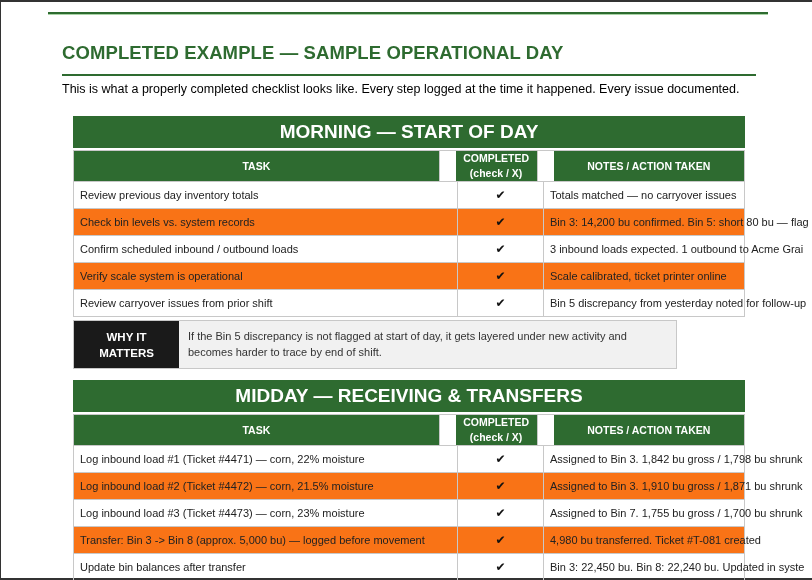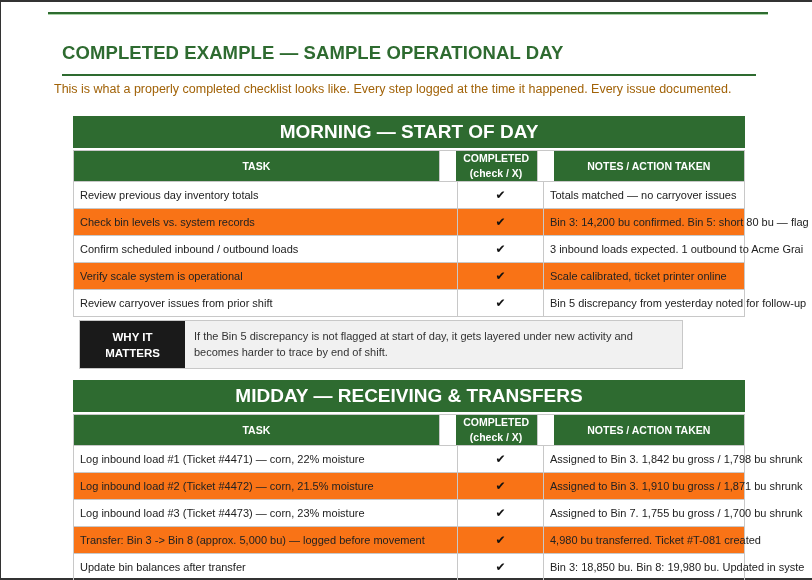--- a/index.html
+++ b/index.html
@@ -5,39 +5,39 @@
     * { box-sizing: border-box; margin: 0; padding: 0; }
     html, body { width: 812px; height: 580px; overflow: hidden; background: #ffffff; }
     body { position: relative; font-family: "Liberation Sans", sans-serif; color: #222; }
     .frame-top { position: absolute; left: 0; top: 0; width: 812px; height: 2px; background: #333; }
     .frame-left { position: absolute; left: 0; top: 0; width: 1px; height: 580px; background: #333; }
     .frame-bottom { position: absolute; left: 0; top: 578px; width: 812px; height: 2px; background: #333; }
 
     .top-rule { position: absolute; left: 48px; top: 12px; width: 720px; height: 3px; background: #2e6b30; border-bottom: 1px solid #a9d3a6; }
     .title { position: absolute; left: 62px; top: 42px; font-size: 18.5px; font-weight: bold; color: #2e6b30; letter-spacing: 0.1px; white-space: nowrap; }
     .title-rule { position: absolute; left: 62px; top: 74px; width: 694px; height: 2px; background: #2e6b30; }
-    .intro { position: absolute; left: 54px; top: 82px; font-size: 12.5px; color: #a16207; white-space: nowrap; }
+    .intro { position: absolute; left: 62px; top: 82px; font-size: 12.5px; color: #000000; white-space: nowrap; }
 
     .section { position: absolute; left: 73px; width: 672px; }
     .section-head { height: 32px; background: #2e6b30; color: #fff; font-weight: bold; font-size: 19px; display: flex; align-items: center; justify-content: center; }
     .col-head { display: flex; height: 32px; margin-top: 2px; border: 1px solid #c8c8c8; gap: 16px; }
     .col-head > div { background: #2e6b30; color: #fff; font-weight: bold; font-size: 10.5px; display: flex; align-items: center; justify-content: center; text-align: center; line-height: 15px; border-right: 1px solid #c8c8c8; }
     .col-head > div:last-child { border-right: none; }
     .c-task { width: 384px; }
     .c-done { width: 86px; }
     .c-notes { width: 200px; }
     .row { display: flex; height: 27px; border-left: 1px solid #c8c8c8; border-right: 1px solid #c8c8c8; border-bottom: 1px solid #c8c8c8; }
     .row.alt { background: #f97316; }
     .row > div { font-size: 11px; display: flex; align-items: center; border-right: 1px solid #c8c8c8; white-space: nowrap; }
     .row > div:last-child { border-right: none; }
     .row .c-task { padding-left: 6px; }
     .row .c-done { justify-content: center; font-size: 12px; color: #111; }
     .row .c-notes { padding-left: 6px; overflow: visible; }
 
-    .why { position: absolute; left: 79px; top: 320px; width: 604px; height: 49px; display: flex; border: 1px solid #c8c8c8; background: #f1f1f1; }
+    .why { position: absolute; left: 73px; top: 320px; width: 604px; height: 49px; display: flex; border: 1px solid #c8c8c8; background: #f1f1f1; }
     .why-label { width: 105px; background: #1a1a1a; color: #fff; font-weight: bold; font-size: 11.5px; display: flex; align-items: center; justify-content: center; text-align: center; line-height: 16px; }
     .why-text { flex: 1; font-size: 11px; color: #333; padding: 7px 10px 6px 9px; line-height: 16px; }
   </style>
 </head>
 <body>
 
 <div class="frame-top"></div>
 <div class="frame-left"></div>
 <div class="frame-bottom"></div>
 
@@ -114,15 +114,15 @@
     <div class="c-notes">Assigned to Bin 7. 1,755 bu gross / 1,700 bu shrunk</div>
   </div>
   <div class="row alt">
     <div class="c-task">Transfer: Bin 3 -&gt; Bin 8 (approx. 5,000 bu) — logged before movement</div>
     <div class="c-done">✔</div>
     <div class="c-notes">4,980 bu transferred. Ticket #T-081 created</div>
   </div>
   <div class="row">
     <div class="c-task">Update bin balances after transfer</div>
     <div class="c-done">✔</div>
-    <div class="c-notes">Bin 3: 18,850 bu. Bin 8: 19,980 bu. Updated in syste</div>
+    <div class="c-notes">Bin 3: 22,450 bu. Bin 8: 22,240 bu. Updated in syste</div>
   </div>
 </div>
 
 </body></html>

